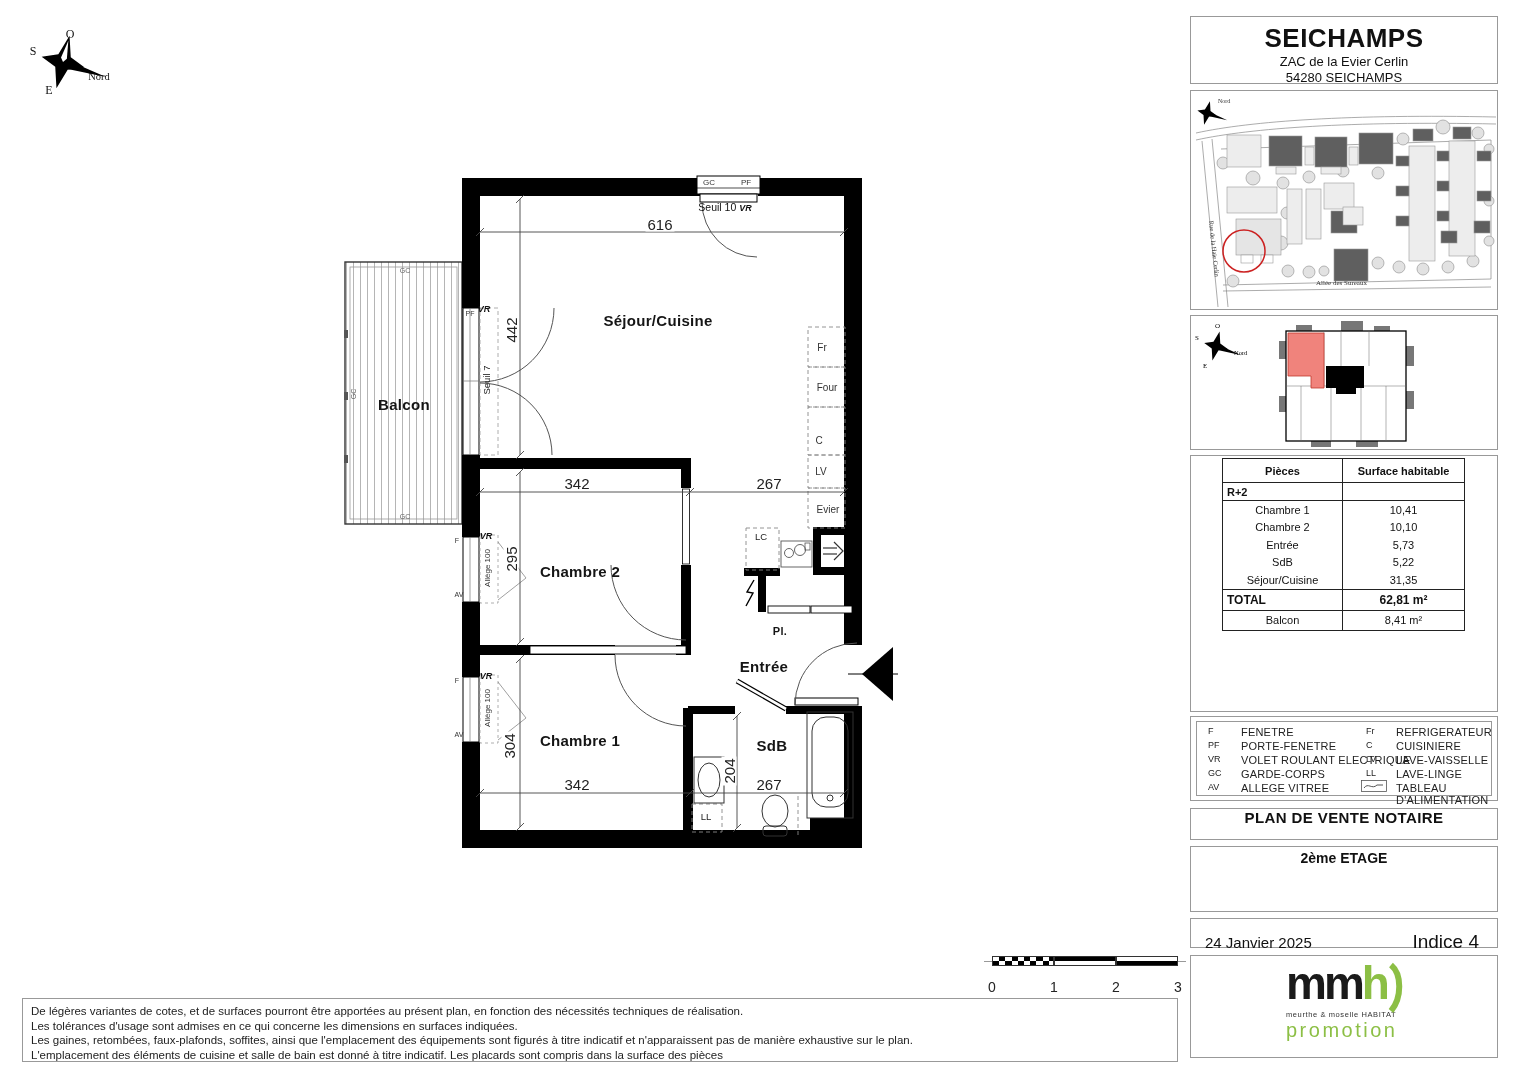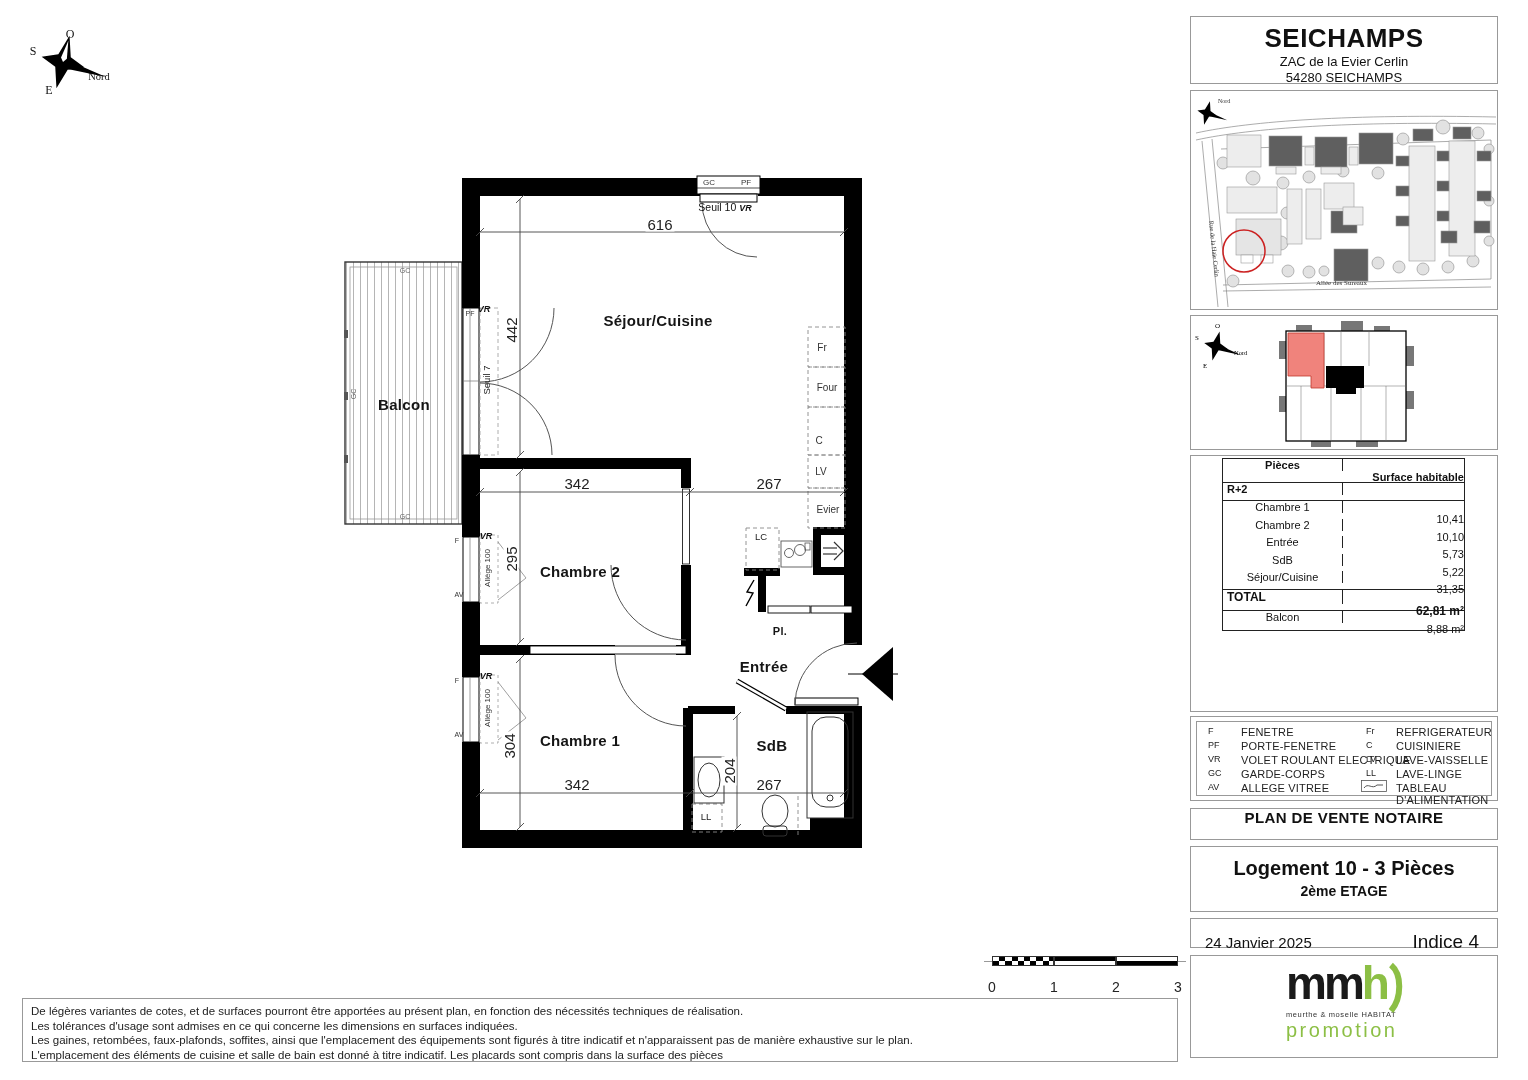--- a/index.html
+++ b/index.html
@@ -17,21 +17,21 @@
   .t9{font-size:9.5px;color:#222;}
   .t10{font-size:10px;color:#333;}
   .vrtag{font-size:9px;font-weight:bold;font-style:italic;color:#111;}
   .serif{font-family:"Liberation Serif", serif;}
   
   .box{position:absolute;left:1190px;width:308px;border:1px solid #999;background:#fff;box-sizing:border-box;}
   .hdr-title{font-size:26px;font-weight:bold;text-align:center;letter-spacing:.5px;margin-top:6px;}
   .hdr-sub{font-size:13px;text-align:center;line-height:1.25;}
   
   .tbl{position:absolute;left:1222px;top:458px;width:243px;border:1px solid #222;box-sizing:border-box;font-size:11px;}
-  .trow{display:flex;align-items:flex-end;flex-direction:column;}
+  .trow{display:flex;align-items:center;}
   .tc1{width:120px;box-sizing:border-box;text-align:center;border-right:1px solid #222;align-self:stretch;display:flex;align-items:center;justify-content:center;}
   .tc2{flex:1;text-align:center;}
   .bline{border-bottom:1px solid #222;}
   
   .leg-abbr{position:absolute;font-size:9px;color:#222;}
   .leg-lab{position:absolute;font-size:11px;color:#222;letter-spacing:.2px;}
   
   .sb-seg{position:absolute;top:956px;width:62px;height:10px;border:1px solid #333;box-sizing:border-box;background:#fff;}
   .sb-num{position:absolute;top:979px;font-size:14px;color:#222;transform:translateX(-50%);}
   
@@ -426,21 +426,21 @@
     <div class="trow" style="height:17.5px;border-bottom:1px solid #222;">
       <div class="tc1">Séjour/Cuisine</div>
       <div class="tc2">31,35</div>
     </div>
     <div class="trow bline" style="height:20px;font-weight:bold;font-size:12px;">
       <div class="tc1" style="justify-content:flex-start;padding-left:4px;">TOTAL</div>
       <div class="tc2">62,81 m²</div>
     </div>
     <div class="trow" style="height:19px;">
       <div class="tc1">Balcon</div>
-      <div class="tc2">8,88  m²</div>
+      <div class="tc2">8,41  m²</div>
     </div>
   </div>
 
   <div class="box" style="top:716px;height:85px;">
     <div style="position:absolute;left:5px;top:4px;right:5px;bottom:4px;border:1px solid #999;"></div>
     <div class="leg-abbr" style="left:17px;top:9px;">F</div>
     <div class="leg-lab" style="left:50px;top:9px;">FENETRE</div>
     <div class="leg-abbr" style="left:17px;top:23px;">PF</div>
     <div class="leg-lab" style="left:50px;top:23px;">PORTE-FENETRE</div>
     <div class="leg-abbr" style="left:17px;top:37px;">VR</div>
@@ -463,21 +463,20 @@
       <path d="M3,8 C7,2 11,10 16,5 L22,5" fill="none" stroke="#555" stroke-width="1"></path>
     </svg>
     <div class="leg-lab" style="left:205px;top:65px;">TABLEAU D'ALIMENTATION</div>
   </div>
 
   <div class="box" style="top:808px;height:32px;display:flex;align-items:flex-start;justify-content:center;">
     <div style="font-size:15px;font-weight:bold;letter-spacing:.4px;">PLAN DE VENTE NOTAIRE</div>
   </div>
 
   <div class="box" style="top:846px;height:66px;text-align:center;">
-    <div style="font-size:20px;font-weight:bold;margin-top:10px;">Logement 10  -  3 Pièces</div>
     <div style="font-size:14px;font-weight:bold;margin-top:3px;">2ème ETAGE</div>
   </div>
 
   <div class="box" style="top:918px;height:30px;display:flex;align-items:center;justify-content:space-between;padding:18px 18px 0 14px;">
     <div style="font-size:15px;">24 Janvier 2025</div>
     <div style="font-size:19px;">Indice 4</div>
   </div>
 
   <div class="box" style="top:955px;height:103px;">
     <div style="position:absolute;left:95px;top:0;">

